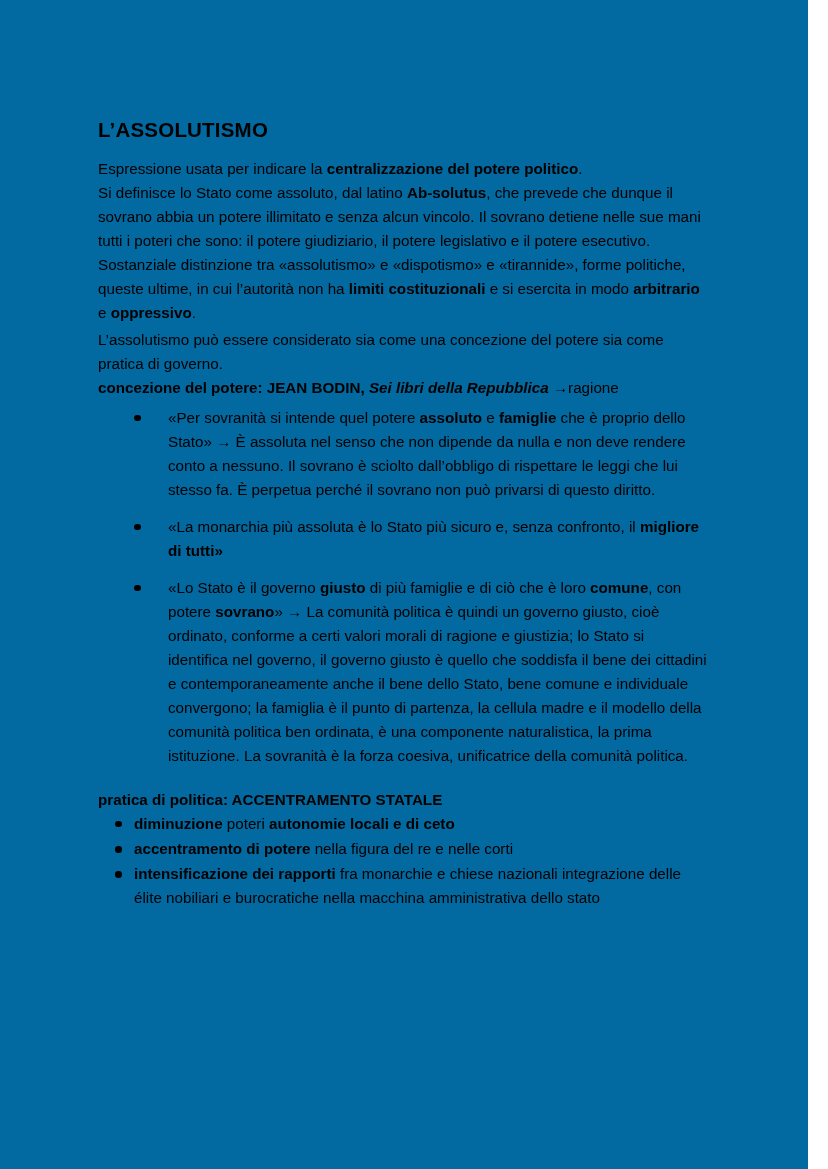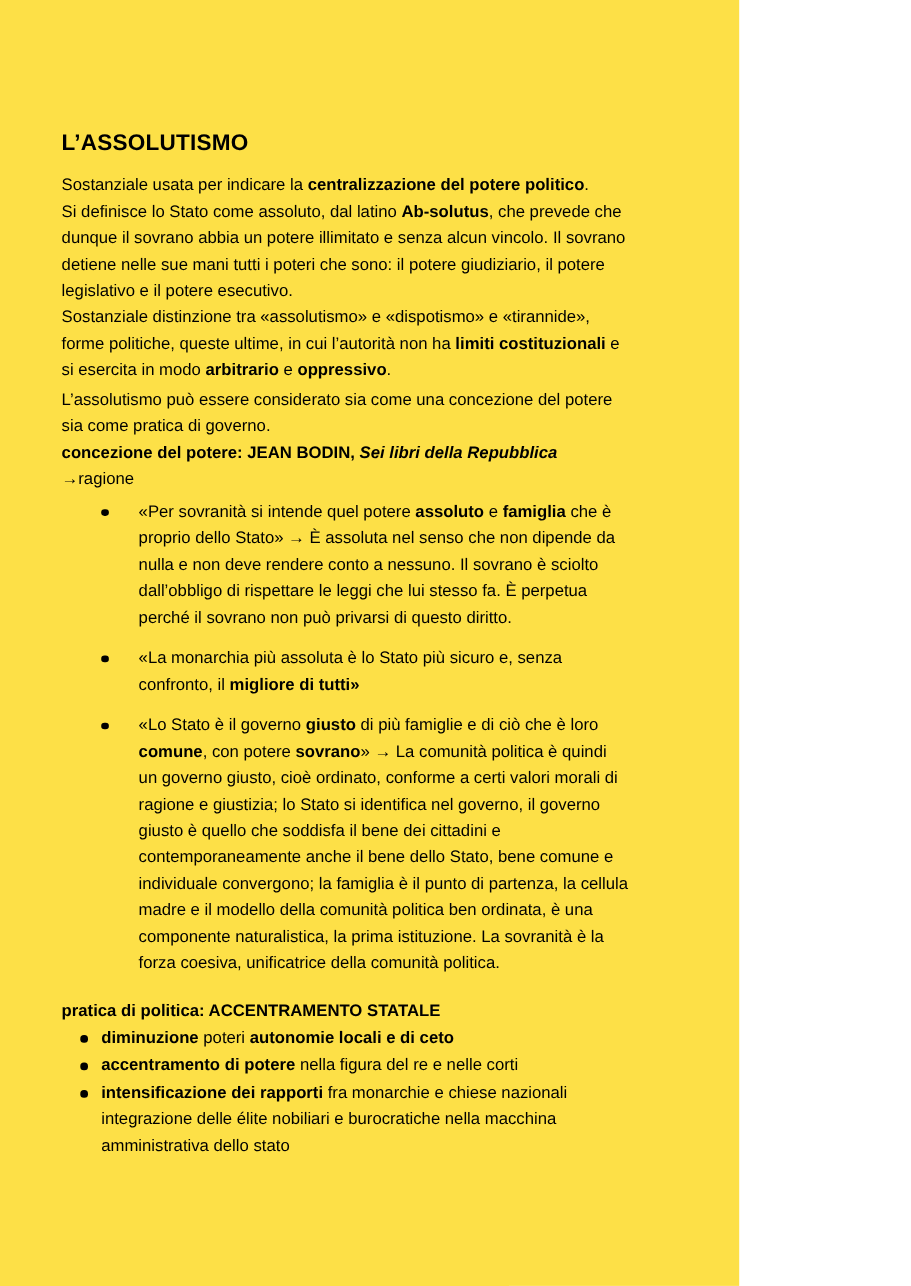--- a/index.html
+++ b/index.html
@@ -9,25 +9,25 @@
   }
   body {
     width: 828px;
     height: 1169px;
     font-family: "Liberation Sans", sans-serif;
     color: #000000;
     -webkit-font-smoothing: antialiased;
   }
   .page {
     position: relative;
-    width: 672px;
+    width: 808px;
     height: 1169px;
-    background: #fde047;
+    background: #0369a1;
     box-sizing: border-box;
-    padding: 118px 100px 0 56px;
+    padding: 118px 100px 0 98px;
   }
   .doc-title {
     font-size: 20.5px;
     font-weight: bold;
     letter-spacing: 0.2px;
     margin: 0 0 14px 0;
     line-height: 1.2;
   }
   .para {
     font-size: 15.2px;
@@ -94,42 +94,42 @@
   .small-gap { height: 6px; }
 </style>
 </head>
 <body>
 
 <div class="page">
 
   <h1 class="doc-title">L’ASSOLUTISMO</h1>
 
   <p class="para">
-    <span>Sostanziale usata per indicare la </span><span class="b">centralizzazione del potere politico</span><span>.</span>
+    <span>Espressione usata per indicare la </span><span class="b">centralizzazione del potere politico</span><span>.</span>
   </p>
 
   <p class="para">
     <span>Si definisce lo Stato come assoluto, dal latino </span><span class="b">Ab-solutus</span><span>, che prevede che dunque il sovrano abbia un potere illimitato e senza alcun vincolo. Il sovrano detiene nelle sue mani tutti i poteri che sono: il potere giudiziario, il potere legislativo e il potere esecutivo.</span>
   </p>
 
   <p class="para">
     <span>Sostanziale distinzione tra «assolutismo» e «dispotismo» e «tirannide», forme politiche, queste ultime, in cui l’autorità non ha </span><span class="b">limiti costituzionali</span><span> e si esercita in modo </span><span class="b">arbitrario</span><span> e </span><span class="b">oppressivo</span><span>.</span>
   </p>
 
   <p class="para gap-before">L’assolutismo può essere considerato sia come una concezione del potere sia come pratica di governo.</p>
 
   <p class="section-head">
     <span class="b">concezione del potere:</span><span class="b"> JEAN BODIN, </span><span class="bi">Sei libri della Repubblica</span><span> →ragione</span>
   </p>
 
   <div class="small-gap"></div>
 
   <ul class="bullets">
     <li>
-      <span>«Per sovranità si intende quel potere </span><span class="b">assoluto</span><span> e </span><span class="b">famiglia</span><span> che è proprio dello Stato» → È assoluta nel senso che non dipende da nulla e non deve rendere conto a nessuno. Il sovrano è sciolto dall’obbligo di rispettare le leggi che lui stesso fa. È perpetua perché il sovrano non può privarsi di questo diritto.</span>
+      <span>«Per sovranità si intende quel potere </span><span class="b">assoluto</span><span> e </span><span class="b">famiglie</span><span> che è proprio dello Stato» → È assoluta nel senso che non dipende da nulla e non deve rendere conto a nessuno. Il sovrano è sciolto dall’obbligo di rispettare le leggi che lui stesso fa. È perpetua perché il sovrano non può privarsi di questo diritto.</span>
     </li>
     <li>
       <span>«La monarchia più assoluta è lo Stato più sicuro e, senza confronto, il </span><span class="b">migliore di tutti»</span>
     </li>
     <li>
       <span>«Lo Stato è il governo </span><span class="b">giusto</span><span> di più famiglie e di ciò che è loro </span><span class="b">comune</span><span>, con potere </span><span class="b">sovrano</span><span>» → La comunità politica è quindi un governo giusto, cioè ordinato, conforme a certi valori morali di ragione e giustizia; lo Stato si identifica nel governo, il governo giusto è quello che soddisfa il bene dei cittadini e contemporaneamente anche il bene dello Stato, bene comune e individuale convergono; la famiglia è il punto di partenza, la cellula madre e il modello della comunità politica ben ordinata, è una componente naturalistica, la prima istituzione. La sovranità è la forza coesiva, unificatrice della comunità politica.</span>
     </li>
   </ul>
 
   <div class="block-gap"></div>

